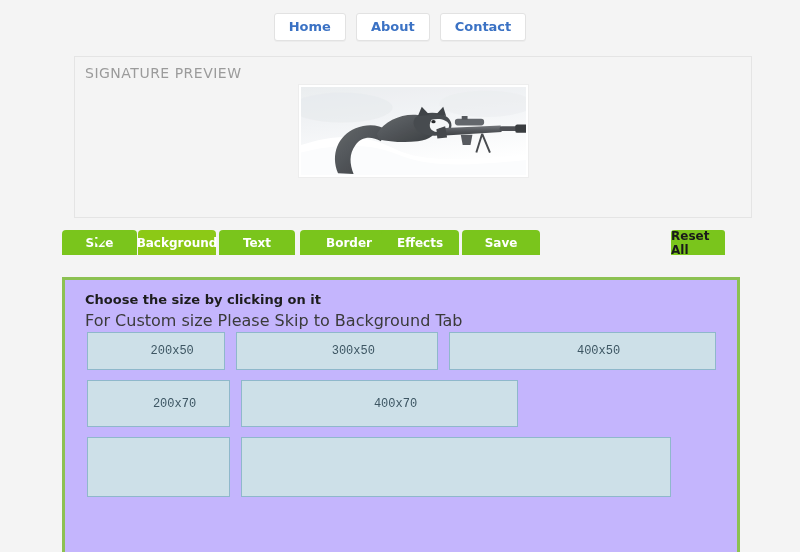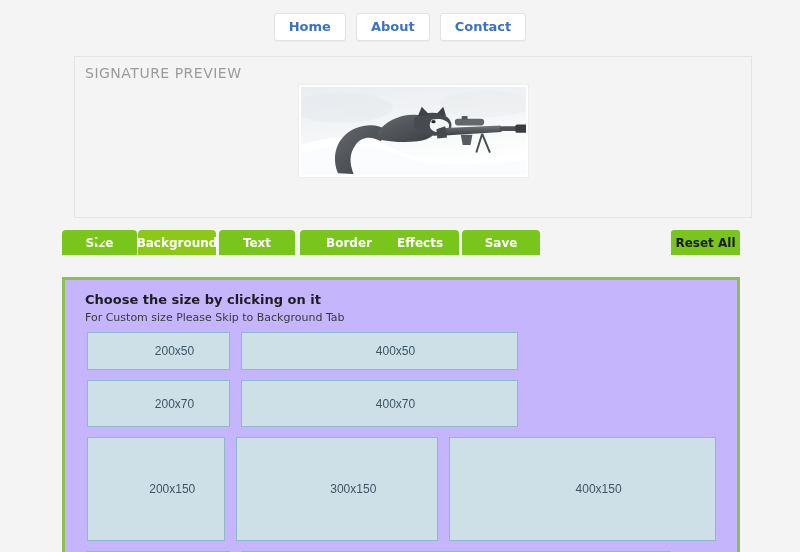--- a/index.html
+++ b/index.html
@@ -141,21 +141,21 @@
     left: 20px;
     top: 12px;
     font-size: 13px;
     font-weight: bold;
     color: #1d1d1d;
   }
   .panel-sub {
     position: absolute;
     left: 20px;
     top: 31px;
-    font-size: 11px;
+    font-size: 16px;
     color: #3a3a3a;
   }
 
   
   .size-grid {
     position: absolute;
     left: 22px;
     top: 52px;
     width: 640px;
   }
@@ -168,21 +168,21 @@
     background: #cde0e8;
     border: 1px solid #8fb8cb;
     color: #3d5663;
     font-size: 12px;
     display: flex;
     align-items: center;
     justify-content: center;
     cursor: pointer;
     box-sizing: border-box;
     margin-right: 11px;
-    font-family: Liberation Sans, sans-serif;
+    font-family: Liberation Mono, monospace;
     padding-left: 32px;
   }
 </style>
 </head>
 <body>
 
 <div class="topnav">
   <button class="nav-btn">Home</button>
   <button class="nav-btn">About</button>
   <button class="nav-btn">Contact</button>
@@ -252,43 +252,39 @@
 <div class="tabbar">
   <div class="tab" style="left:0px;width:75px;">Size</div>
   <div class="tab-caret" style="left:30px;"></div>
 
   <div class="tab hovered" style="left:76px;width:78px;">Background</div>
   <div class="tab" style="left:157px;width:76px;">Text</div>
   <div class="tab" style="left:238px;width:98px;">Border</div>
   <div class="tab" style="left:319px;width:78px;">Effects</div>
   <div class="tab" style="left:400px;width:78px;">Save</div>
 
-  <div class="tab reset" style="left:609px;width:69px;">Reset All</div>
+  <div class="tab reset" style="left:609px;width:54px;">Reset All</div>
 </div>
 
 <div class="content-panel">
   <div class="panel-heading">Choose the size by clicking on it</div>
   <div class="panel-sub">For Custom size Please Skip to Background Tab</div>
 
   <div class="size-grid">
 
     <div class="size-row">
       <div class="size-box" style="width:143px;height:38px;">200x50</div>
+      <div class="size-box" style="width:209px;height:38px;">300x50</div>
       <div class="size-box" style="width:277px;height:38px;">400x50</div>
     </div>
 
     <div class="size-row">
       <div class="size-box" style="width:143px;height:47px;">200x70</div>
       <div class="size-box" style="width:277px;height:47px;">400x70</div>
     </div>
 
-    <div class="size-row">
-      <div class="size-box" style="width:143px;height:104px;">200x150</div>
-      <div class="size-box" style="width:209px;height:104px;">300x150</div>
-      <div class="size-box" style="width:277px;height:104px;">400x150</div>
-    </div>
 
     <div class="size-row">
       <div class="size-box" style="width:143px;height:60px;"></div>
       <div class="size-box" style="width:430px;height:60px;"></div>
     </div>
   </div>
 </div>
 
 </body></html>

